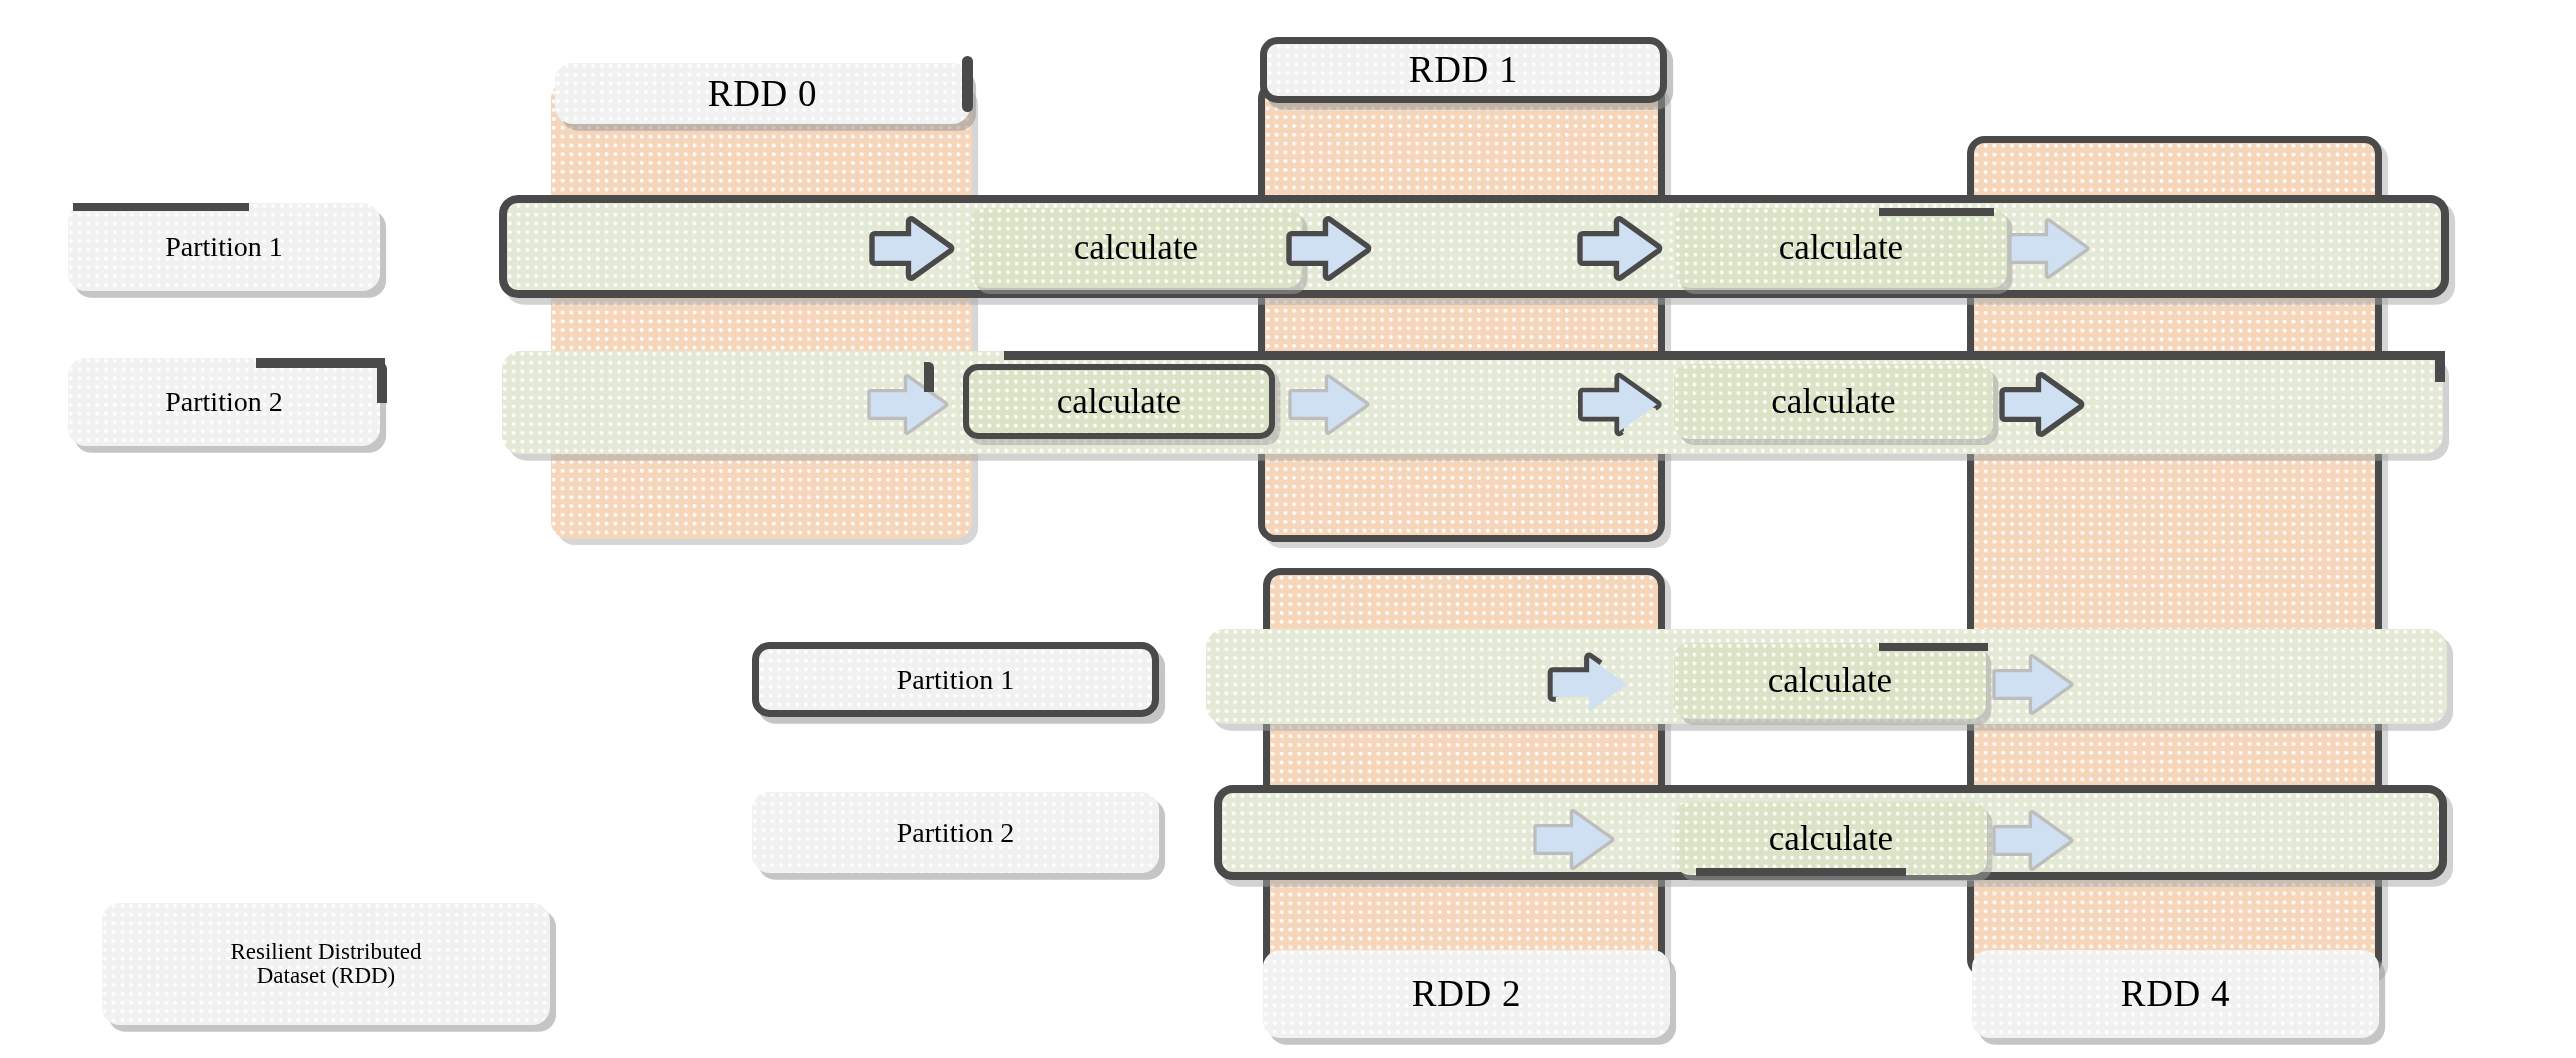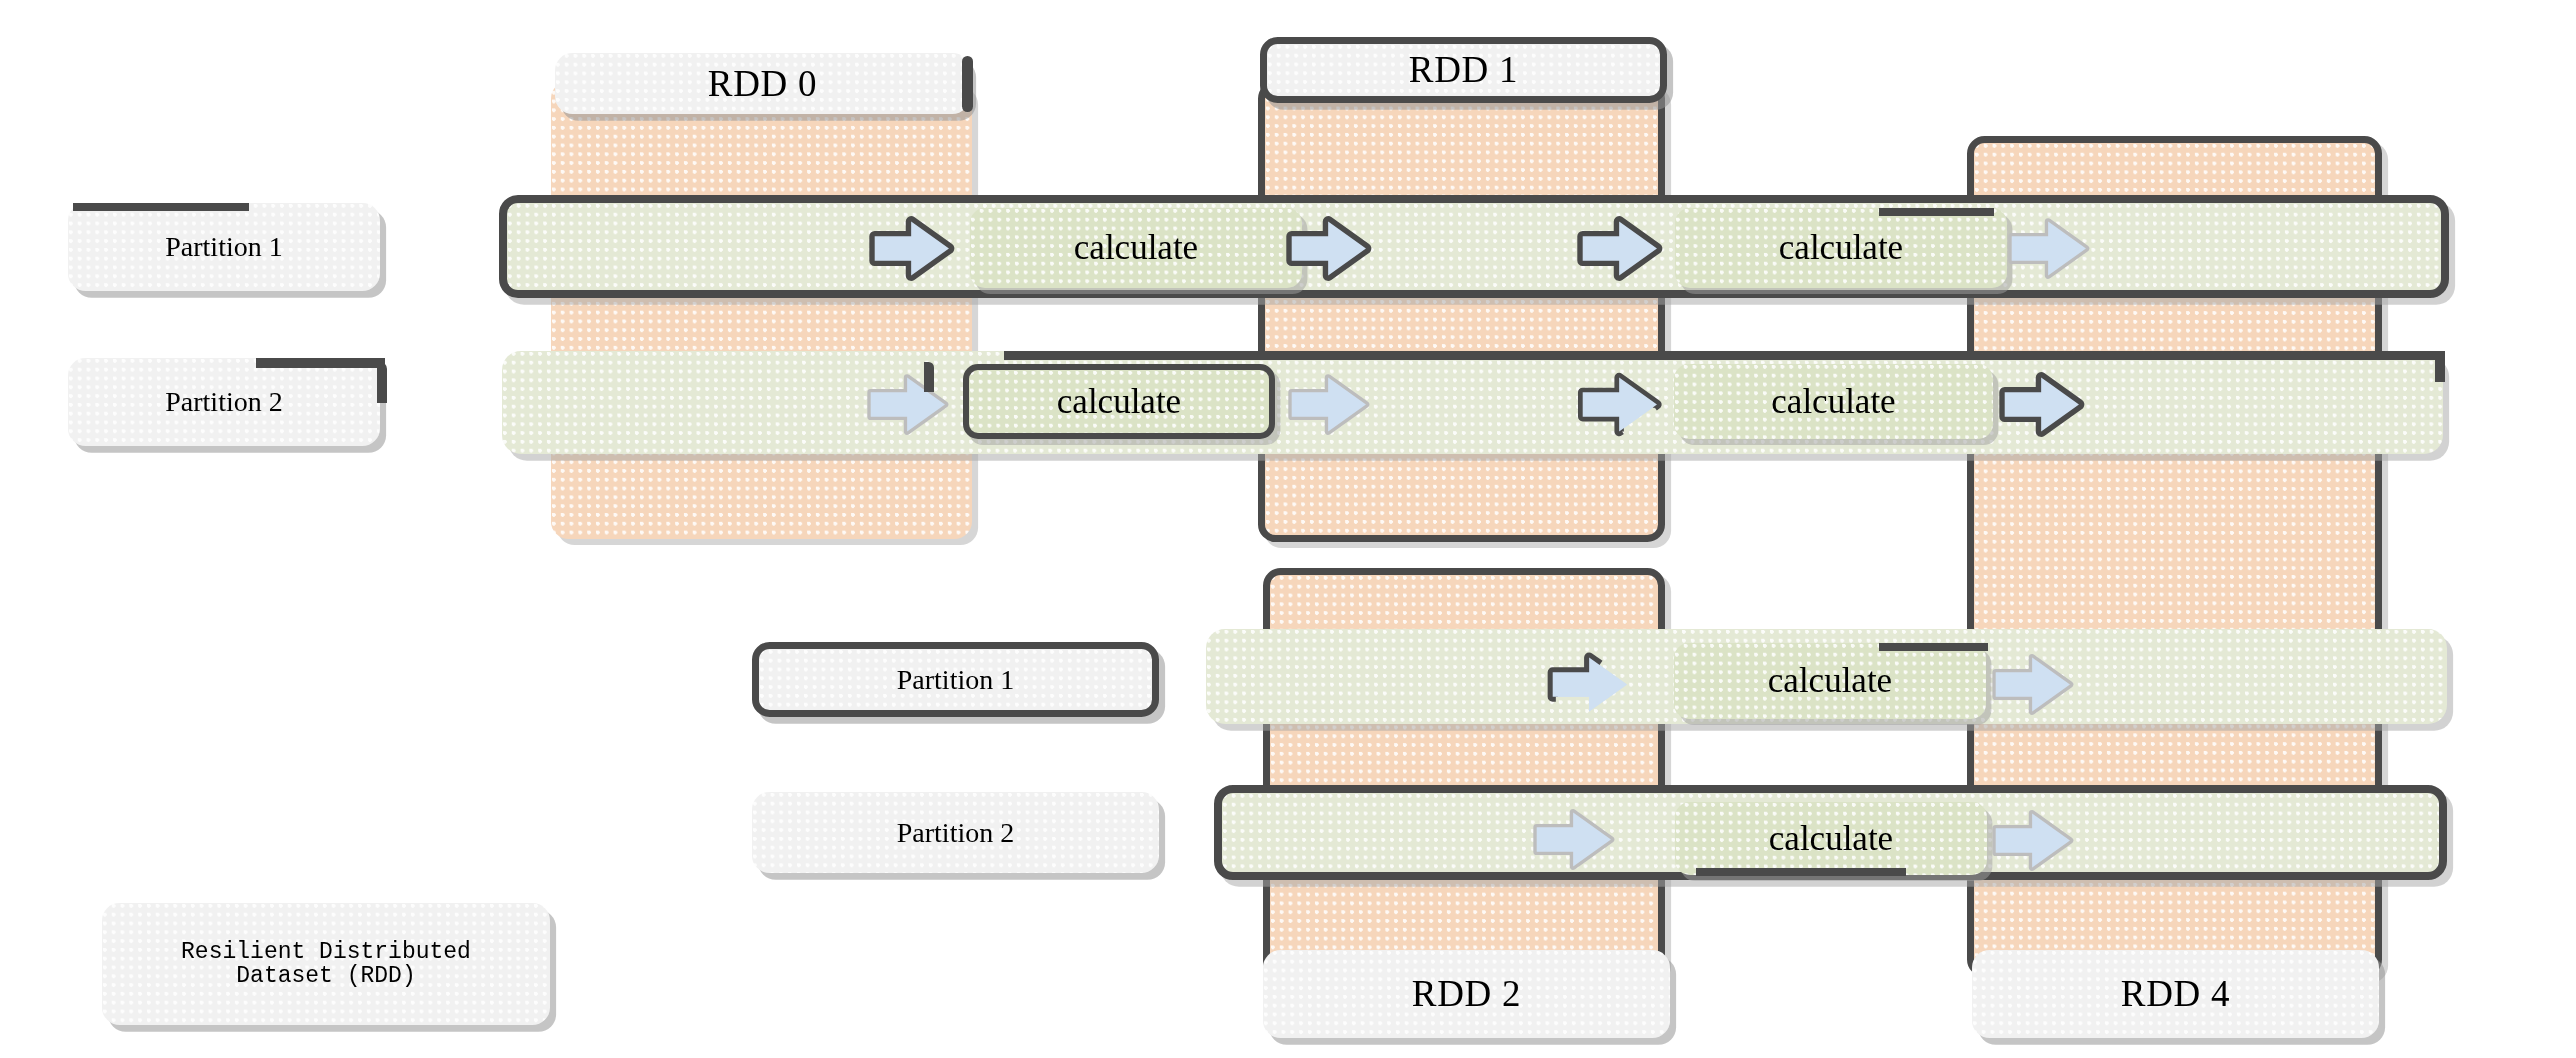--- a/index.html
+++ b/index.html
@@ -75,21 +75,21 @@
 <div id="stage">
 
   <div class="box col tex r-top r-bot" style="left:551px;top:81px;width:421px;height:458px;"></div>
 
   <div class="box col tex bordered r-top r-bot" style="left:1258px;top:81px;width:407px;height:461px;"></div>
 
   <div class="box col tex bordered r-top r-bot" style="left:1263px;top:568px;width:402px;height:410px;"></div>
 
   <div class="box col tex bordered r-top r-bot" style="left:1967px;top:136px;width:415px;height:841px;"></div>
 
-  <div class="box capsule tex t-rdd" style="left:555px;top:53px;width:415px;height:61px;">
+  <div class="box capsule tex t-rdd" style="left:555px;top:63px;width:415px;height:61px;">
     <span>RDD 0</span>
   </div>
 
   <div class="stroke" style="left:962px;top:56px;width:11px;height:56px;border-radius:5.4px;"></div>
 
   <div class="box capsule tex bordered t-rdd" style="left:1260px;top:37px;width:407px;height:66px;">
     <span>RDD 1</span>
   </div>
 
   <div class="box capsule tex t-rdd" style="left:1263px;top:950px;width:407px;height:88px;">
@@ -225,19 +225,19 @@
     <span>calculate</span>
   </div>
   <div class="stroke" style="left:1696px;top:868px;width:210px;height:8.1px;"></div>
   <div class="arrow" style="left:1993px;top:808px;">
     <svg width="81" height="65" viewBox="0 0 120 96">
       <path d="M4 30 L58 30 L58 8 L114 48 L58 88 L58 66 L4 66 Z" fill="#cfe0f2" stroke="#bdbdbd" stroke-width="10" stroke-linejoin="round"></path>
       <path d="M4 30 L58 30 L58 8 L114 48 L58 88 L58 66 L4 66 Z" fill="#cfe0f2"></path>
     </svg>
   </div>
 
-  <div class="box capsule tex t-legend" style="left:102px;top:903px;width:448px;height:122px;flex-direction:column;font-family:Liberation Mono, monospace;">
+  <div class="box capsule tex t-legend" style="left:102px;top:903px;width:448px;height:122px;flex-direction:column;">
     <span>Resilient Distributed</span>
     <span>Dataset (RDD)</span>
   </div>
 
 </div>
 
 
 </body></html>

